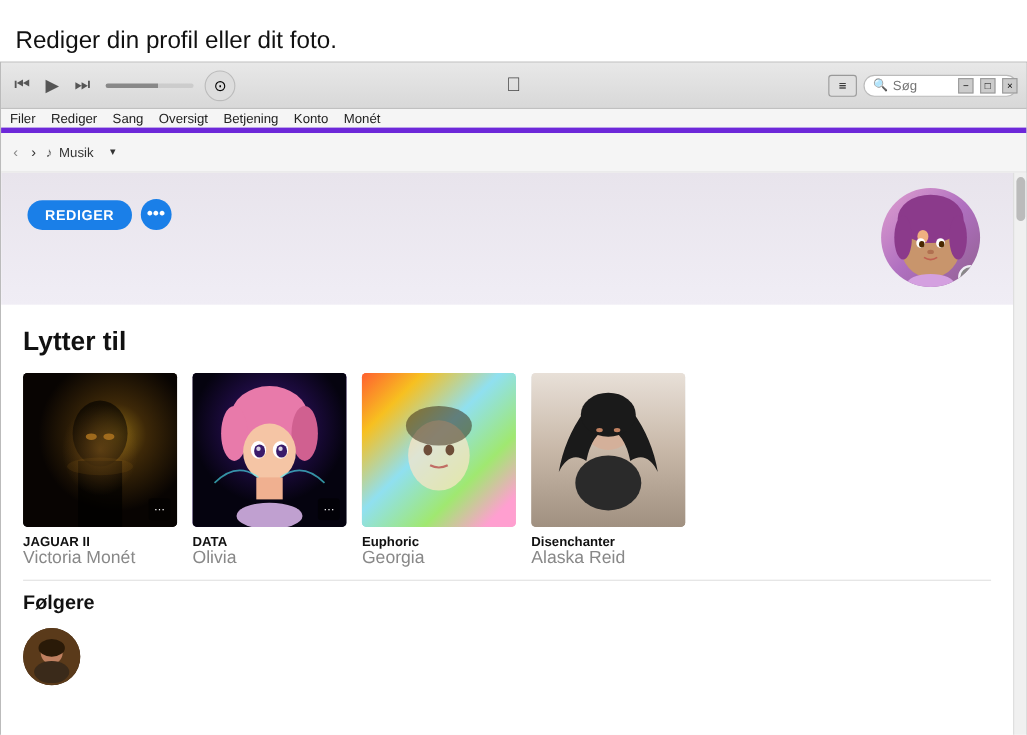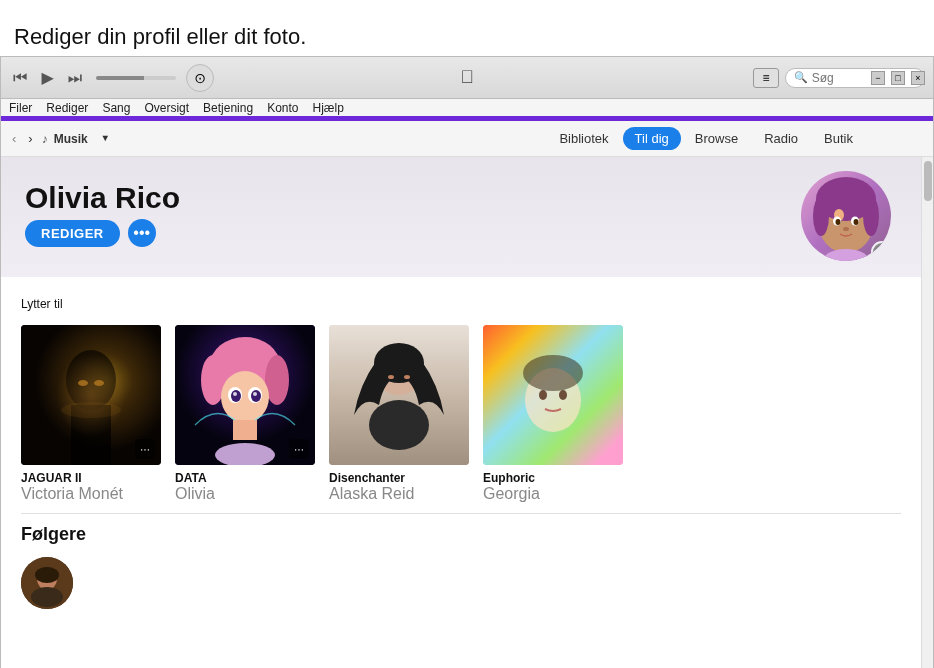--- a/index.html
+++ b/index.html
@@ -148,21 +148,21 @@
       font-size: 13px;
       color: #888;
       cursor: pointer;
       padding: 2px 3px;
     }
     .nav-arrow.active { color: #333; }
     .music-icon { font-size: 12px; color: #555; }
     .lib-label {
       font-size: 12px;
       color: #333;
-      display: flex; align-items: flex-start; gap: 15px; font-weight: bold;
+      display: flex; align-items: flex-start; gap: 15px;
     }
     .nav-tabs {
       display: flex;
       gap: 2px;
       margin-left: auto;
       margin-right: 60px;
     }
     .nav-tab {
       padding: 4px 12px;
       border-radius: 12px;
@@ -271,22 +271,22 @@
       font-size: 12px;
       color: #fff;
       border: 2px solid #f0edf5;
     }
 
     
     .section {
       padding: 20px 20px 10px;
     }
     .section-title {
-      font-size: 12px;
-      font-weight: normal;
+      font-size: 24px;
+      font-weight: bold;
       color: #111;
       margin-bottom: 14px;
     }
     .albums-row {
       display: flex;
       gap: 14px;
     }
     .album-item {
       display: flex;
       flex-direction: column;
@@ -407,45 +407,37 @@
     </div>
   </div>
 
   <div class="menubar">
   <span class="menubar-item">Filer</span>
       <span class="menubar-item">Rediger</span>
       <span class="menubar-item">Sang</span>
       <span class="menubar-item">Oversigt</span>
       <span class="menubar-item">Betjening</span>
       <span class="menubar-item">Konto</span>
-      <span class="menubar-item">Hjælp</span>
+      <span class="menubar-item">Monét</span>
     </div>
 
   <div class="navbar">
     <button class="nav-arrow">‹</button>
     <button class="nav-arrow active">›</button>
     <span class="music-icon">♪</span>
     <div class="lib-label">
       <span>Musik</span>
       <span style="font-size:10px;">▾</span>
     </div>
-    <div class="nav-tabs">
-      <button class="nav-tab">Bibliotek</button>
-      <button class="nav-tab active">Til dig</button>
-      <button class="nav-tab">Browse</button>
-      <button class="nav-tab">Radio</button>
-      <button class="nav-tab">Butik</button>
-    </div>
   </div>
 
   <div class="main-content">
     <div class="content-area">
 
       <div class="profile-header">
-        <div class="profile-name">Olivia Rico</div>
         <div class="profile-actions">
           <button class="edit-btn">REDIGER</button>
           <button class="more-btn">
             <span>•••</span>
           </button>
         </div>
         <div class="profile-avatar">
 
           <svg width="90" height="90" viewBox="0 0 90 90">
 
@@ -534,48 +526,20 @@
 
                 <path d="M20 100 Q40 80 60 95" stroke="#50f0ff" stroke-width="1.5" fill="none" opacity="0.6"></path>
                 <path d="M120 100 Q100 80 80 95" stroke="#50f0ff" stroke-width="1.5" fill="none" opacity="0.6"></path>
               </svg>
               <div class="album-menu-btn">
                 <span>⋯</span>
               </div>
             </div>
             <div class="album-title">DATA</div>
             <div class="album-artist">Olivia</div>
-          </div>
-
-          <div class="album-item">
-            <div class="album-cover cover-disenchanter">
-              <svg width="140" height="140" viewBox="0 0 140 140">
-                <defs>
-                  <linearGradient id="dis1" x1="0%" y1="0%" x2="0%" y2="100%">
-                    <stop offset="0%" stop-color="#e8e0d8"></stop>
-                    <stop offset="50%" stop-color="#c8b8a8"></stop>
-                    <stop offset="100%" stop-color="#a09080"></stop>
-                  </linearGradient>
-                </defs>
-                <rect width="140" height="140" fill="url(#dis1)"></rect>
-
-                <ellipse cx="70" cy="50" rx="22" ry="20" fill="#d4b09a"></ellipse>
-
-                <path d="M48 35 Q30 60 25 90 Q35 70 50 80 Q55 55 70 50" fill="#1a1a1a"></path>
-                <path d="M92 35 Q110 60 115 90 Q105 70 90 80 Q85 55 70 50" fill="#1a1a1a"></path>
-                <ellipse cx="70" cy="38" rx="25" ry="20" fill="#1a1a1a"></ellipse>
-
-                <ellipse cx="70" cy="100" rx="30" ry="25" fill="#2a2a2a"></ellipse>
-
-                <ellipse cx="62" cy="52" rx="3" ry="2" fill="#c08060"></ellipse>
-                <ellipse cx="78" cy="52" rx="3" ry="2" fill="#c08060"></ellipse>
-              </svg>
-            </div>
-            <div class="album-title">Disenchanter</div>
-            <div class="album-artist">Alaska Reid</div>
           </div>
 
           <div class="album-item">
             <div class="album-cover cover-euphoric">
               <svg width="140" height="140" viewBox="0 0 140 140">
                 <defs>
                   <linearGradient id="euph1" x1="0%" y1="0%" x2="100%" y2="100%">
                     <stop offset="0%" stop-color="#ff6030"></stop>
                     <stop offset="20%" stop-color="#f7c020"></stop>
                     <stop offset="45%" stop-color="#90e0f0"></stop>
@@ -592,20 +556,48 @@
 
                 <path d="M62 84 Q70 88 78 84" stroke="rgba(180,60,60,0.7)" stroke-width="2" fill="none"></path>
 
                 <ellipse cx="70" cy="48" rx="30" ry="18" fill="rgba(50,30,10,0.5)"></ellipse>
               </svg>
             </div>
             <div class="album-title">Euphoric</div>
             <div class="album-artist">Georgia</div>
           </div>
 
+          <div class="album-item">
+            <div class="album-cover cover-disenchanter">
+              <svg width="140" height="140" viewBox="0 0 140 140">
+                <defs>
+                  <linearGradient id="dis1" x1="0%" y1="0%" x2="0%" y2="100%">
+                    <stop offset="0%" stop-color="#e8e0d8"></stop>
+                    <stop offset="50%" stop-color="#c8b8a8"></stop>
+                    <stop offset="100%" stop-color="#a09080"></stop>
+                  </linearGradient>
+                </defs>
+                <rect width="140" height="140" fill="url(#dis1)"></rect>
+
+                <ellipse cx="70" cy="50" rx="22" ry="20" fill="#d4b09a"></ellipse>
+
+                <path d="M48 35 Q30 60 25 90 Q35 70 50 80 Q55 55 70 50" fill="#1a1a1a"></path>
+                <path d="M92 35 Q110 60 115 90 Q105 70 90 80 Q85 55 70 50" fill="#1a1a1a"></path>
+                <ellipse cx="70" cy="38" rx="25" ry="20" fill="#1a1a1a"></ellipse>
+
+                <ellipse cx="70" cy="100" rx="30" ry="25" fill="#2a2a2a"></ellipse>
+
+                <ellipse cx="62" cy="52" rx="3" ry="2" fill="#c08060"></ellipse>
+                <ellipse cx="78" cy="52" rx="3" ry="2" fill="#c08060"></ellipse>
+              </svg>
+            </div>
+            <div class="album-title">Disenchanter</div>
+            <div class="album-artist">Alaska Reid</div>
+          </div>
+
         </div>
       </div>
 
       <div class="divider"></div>
 
       <div class="followers-section">
         <div class="followers-title">Følgere</div>
         <div class="follower-avatar">
           <svg width="52" height="52" viewBox="0 0 52 52">
             <circle cx="26" cy="26" r="26" fill="#5a3a1a"></circle>

